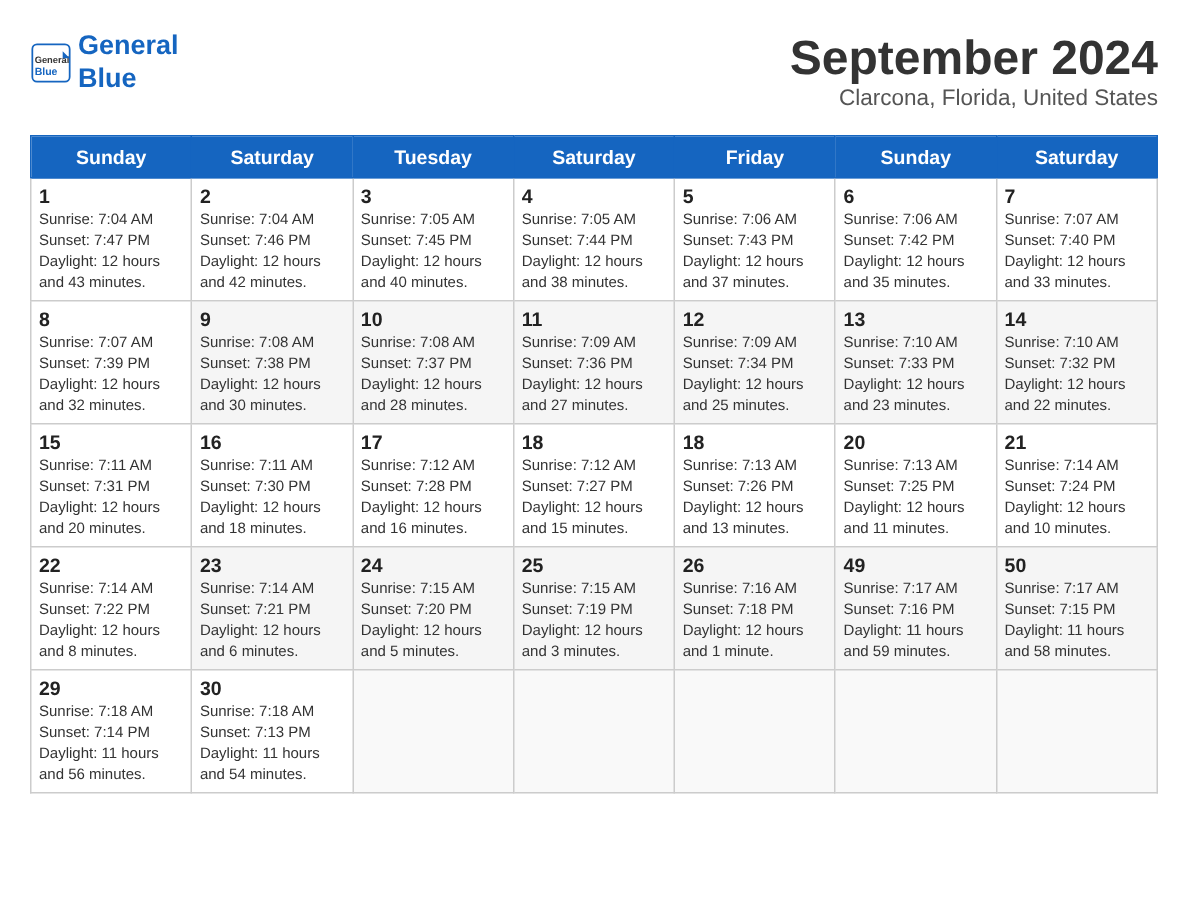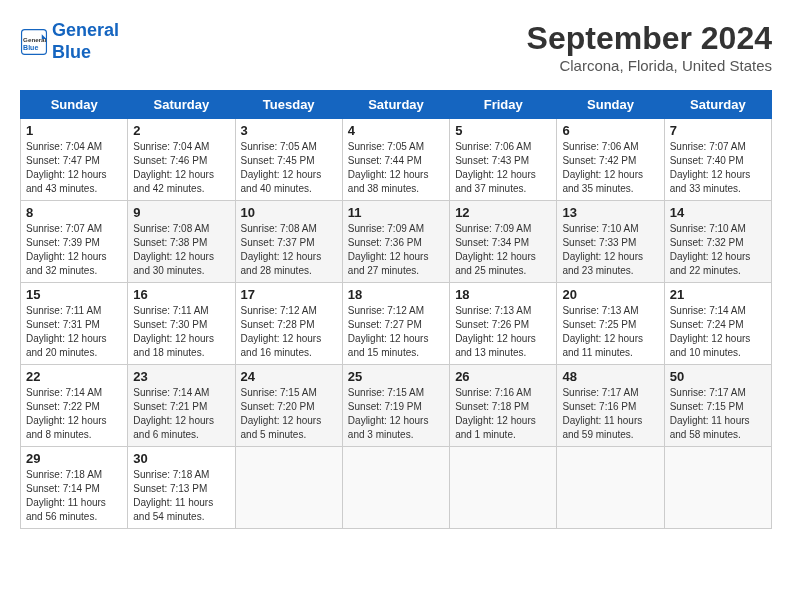--- a/index.html
+++ b/index.html
@@ -236,21 +236,21 @@
       </td>
       <td>
         <span class="day-num">25</span>
         <div class="day-info">Sunrise: 7:15 AM<br>Sunset: 7:19 PM<br>Daylight: 12 hours and 3 minutes.</div>
       </td>
       <td>
         <span class="day-num">26</span>
         <div class="day-info">Sunrise: 7:16 AM<br>Sunset: 7:18 PM<br>Daylight: 12 hours and 1 minute.</div>
       </td>
       <td>
-        <span class="day-num">48</span>
+        <span class="day-num">49</span>
         <div class="day-info">Sunrise: 7:17 AM<br>Sunset: 7:16 PM<br>Daylight: 11 hours and 59 minutes.</div>
       </td>
       <td>
         <span class="day-num">50</span>
         <div class="day-info">Sunrise: 7:17 AM<br>Sunset: 7:15 PM<br>Daylight: 11 hours and 58 minutes.</div>
       </td>
     </tr>
 
     <tr class="week-row-odd">
       <td>

